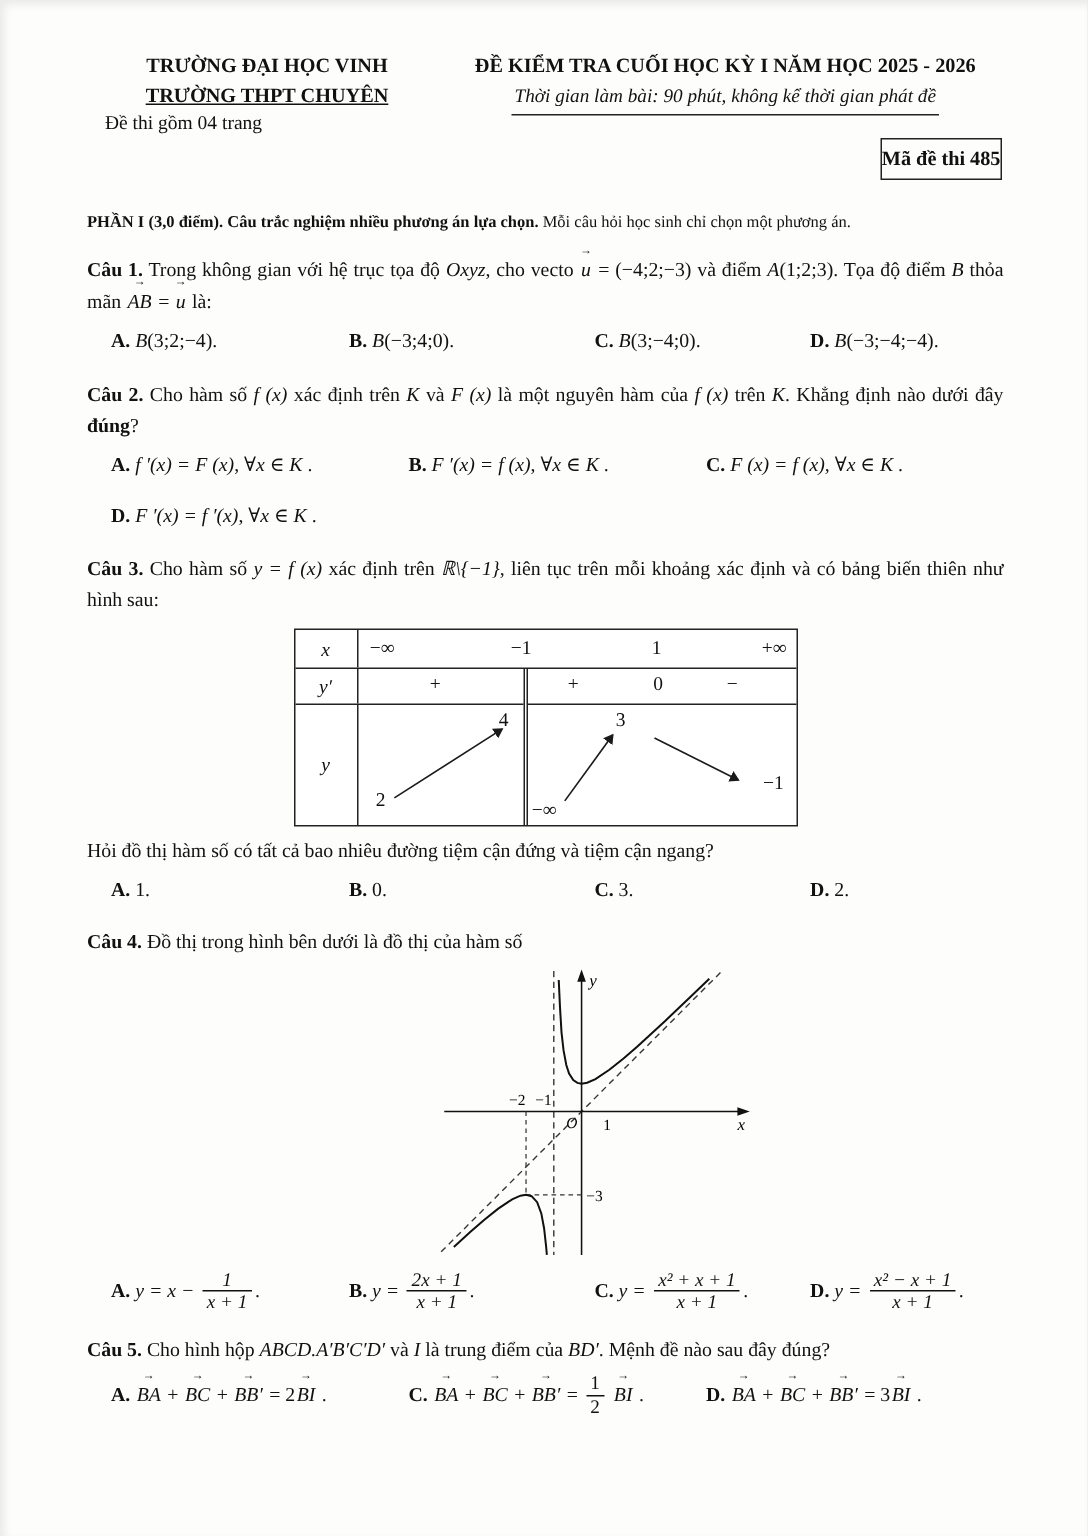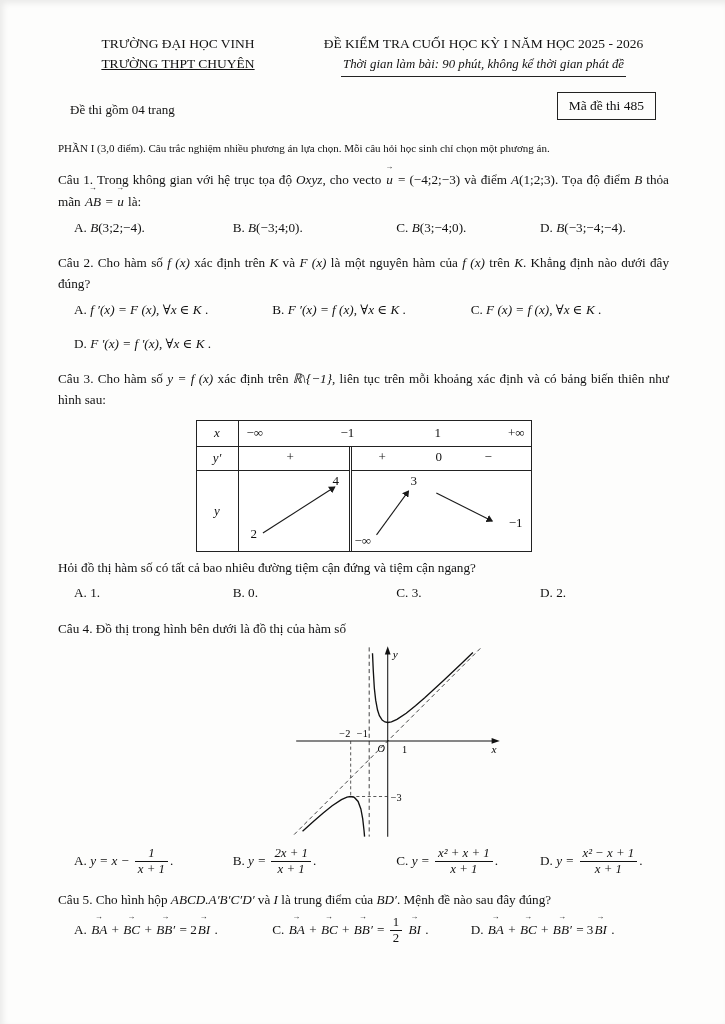--- a/index.html
+++ b/index.html
@@ -1,25 +1,25 @@
 <!DOCTYPE html>
 <html><head>
 <meta charset="utf-8">
 <style>
   *{margin:0;padding:0;box-sizing:border-box}
   html,body{background:#e9e9e7}
   body{font-family:"Liberation Serif","DejaVu Serif",serif;color:#111}
   .page{width:725px;height:1024px;margin:0 auto;background:#fdfdfc;padding:34px 56px 16px 58px;overflow:hidden;position:relative;box-shadow:inset 3px 3px 6px rgba(0,0,0,.08)}
-  .b{font-weight:normal}.i{font-style:italic}.u{text-decoration:underline}
+  .b{font-weight:bold}.i{font-style:italic}.u{text-decoration:underline}
   .header{display:flex}
   .h-left{width:240px;text-align:center;font-size:13.5px;line-height:1.45}
   .h-right{flex:1;text-align:center;font-size:13.5px;line-height:1.45;display:flex;flex-direction:column}
-  .pages-note{text-align:left;margin-top:28px;font-size:13px;padding-left:12px}
+  .pages-note{text-align:left;margin-top:0;font-size:13px;padding-left:12px}
   .duration{font-size:12.8px;margin-top:1px;align-self:center;border-bottom:1px solid #222;padding:0 2px 3px;font-style:italic}
-  .code-box{margin-top:15px;align-self:flex-end;border:1.6px solid #222;padding:3px 11px;font-size:13.5px;font-weight:normal;margin-right:13px}
+  .code-box{margin-top:15px;align-self:flex-end;border:1.6px solid #222;padding:3px 0;font-size:13.5px;font-weight:bold;margin-right:1px}
   .part-head{margin-top:20px;font-size:11px;text-align:justify;line-height:1.5}
   .q{margin-top:13px;font-size:13.2px}
   .stem{line-height:1.6;text-align:justify}
   .center-line{margin-top:6px;line-height:1.5}
   .opts{display:grid;padding-left:16px;margin-top:5px;line-height:1.7;align-items:center}
   .opts4{grid-template-columns:1.6fr 1.65fr 1.45fr 1.3fr}
   .opts2{grid-template-columns:1fr 1fr 1fr;row-gap:11px}
   .vec{font-style:italic;position:relative;display:inline-block;padding:0 1px}
   .vec::after{content:"\2192";position:absolute;left:0;right:0;top:-0.78em;font-size:0.6em;text-align:center;font-style:normal;line-height:1}
   .frac{display:inline-block;vertical-align:-0.62em;text-align:center;margin:0 2px;line-height:1.15;font-size:12.8px}

